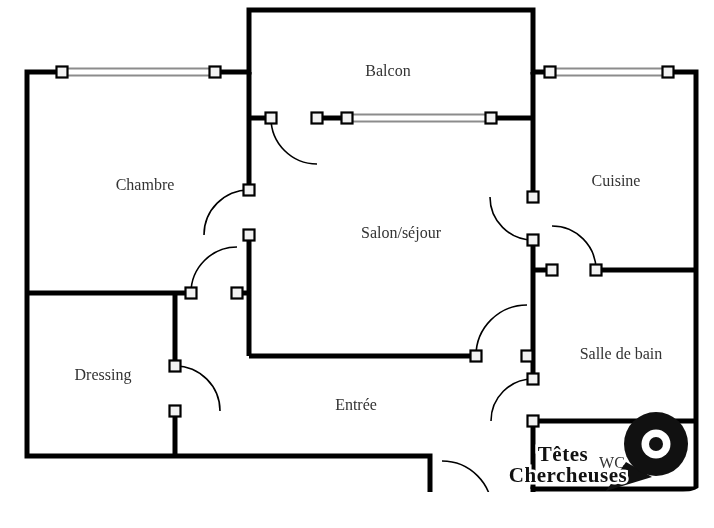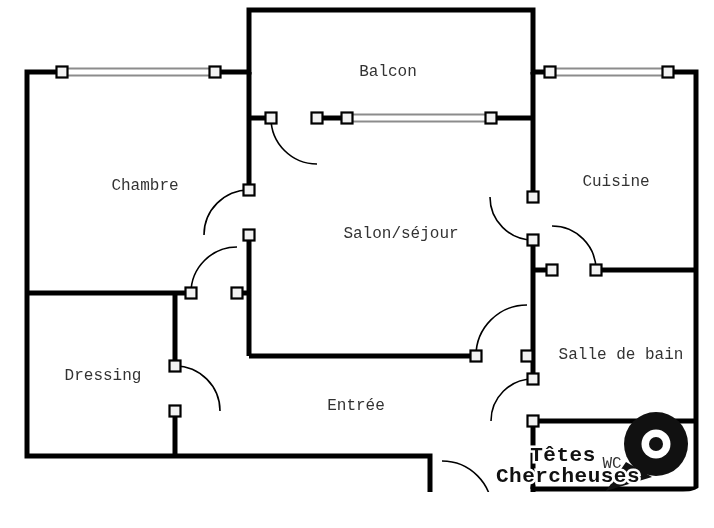--- a/index.html
+++ b/index.html
@@ -1,19 +1,19 @@
 <!DOCTYPE html>
 <html style="--wall: #000000; --background: #ffffff; --label: #333333; --window: #8c8c8c; --logo: #111111;"><head>
 <meta charset="utf-8">
 <style>
   html, body { margin: 0; padding: 0; background: #ffffff; }
   .canvas {
     width: 714px; height: 492px; position: relative; overflow: hidden;
     background: var(--background, #ffffff);
-    font-family: Liberation Mono, monospace;
+    font-family: Liberation Serif, serif;
     border-radius: 31px;
   }
   svg { display: block; }
   .wall  { fill: none; stroke: var(--wall, #000); stroke-width: 5; stroke-linecap: butt; stroke-linejoin: miter; }
   .gap   { fill: none; stroke: var(--background, #fff); stroke-width: 9; }
   .win   { fill: #ffffff; stroke: var(--window, #8c8c8c); stroke-width: 2; }
   .sq    { fill: #f2f2f2; stroke: var(--wall, #000); stroke-width: 2.2; }
   .arc   { fill: none; stroke: var(--wall, #000); stroke-width: 1.6; }
   .room-label { font-size: 16px; fill: var(--label, #333); text-anchor: middle; }
   .logo-shape { fill: var(--logo, #111); }

